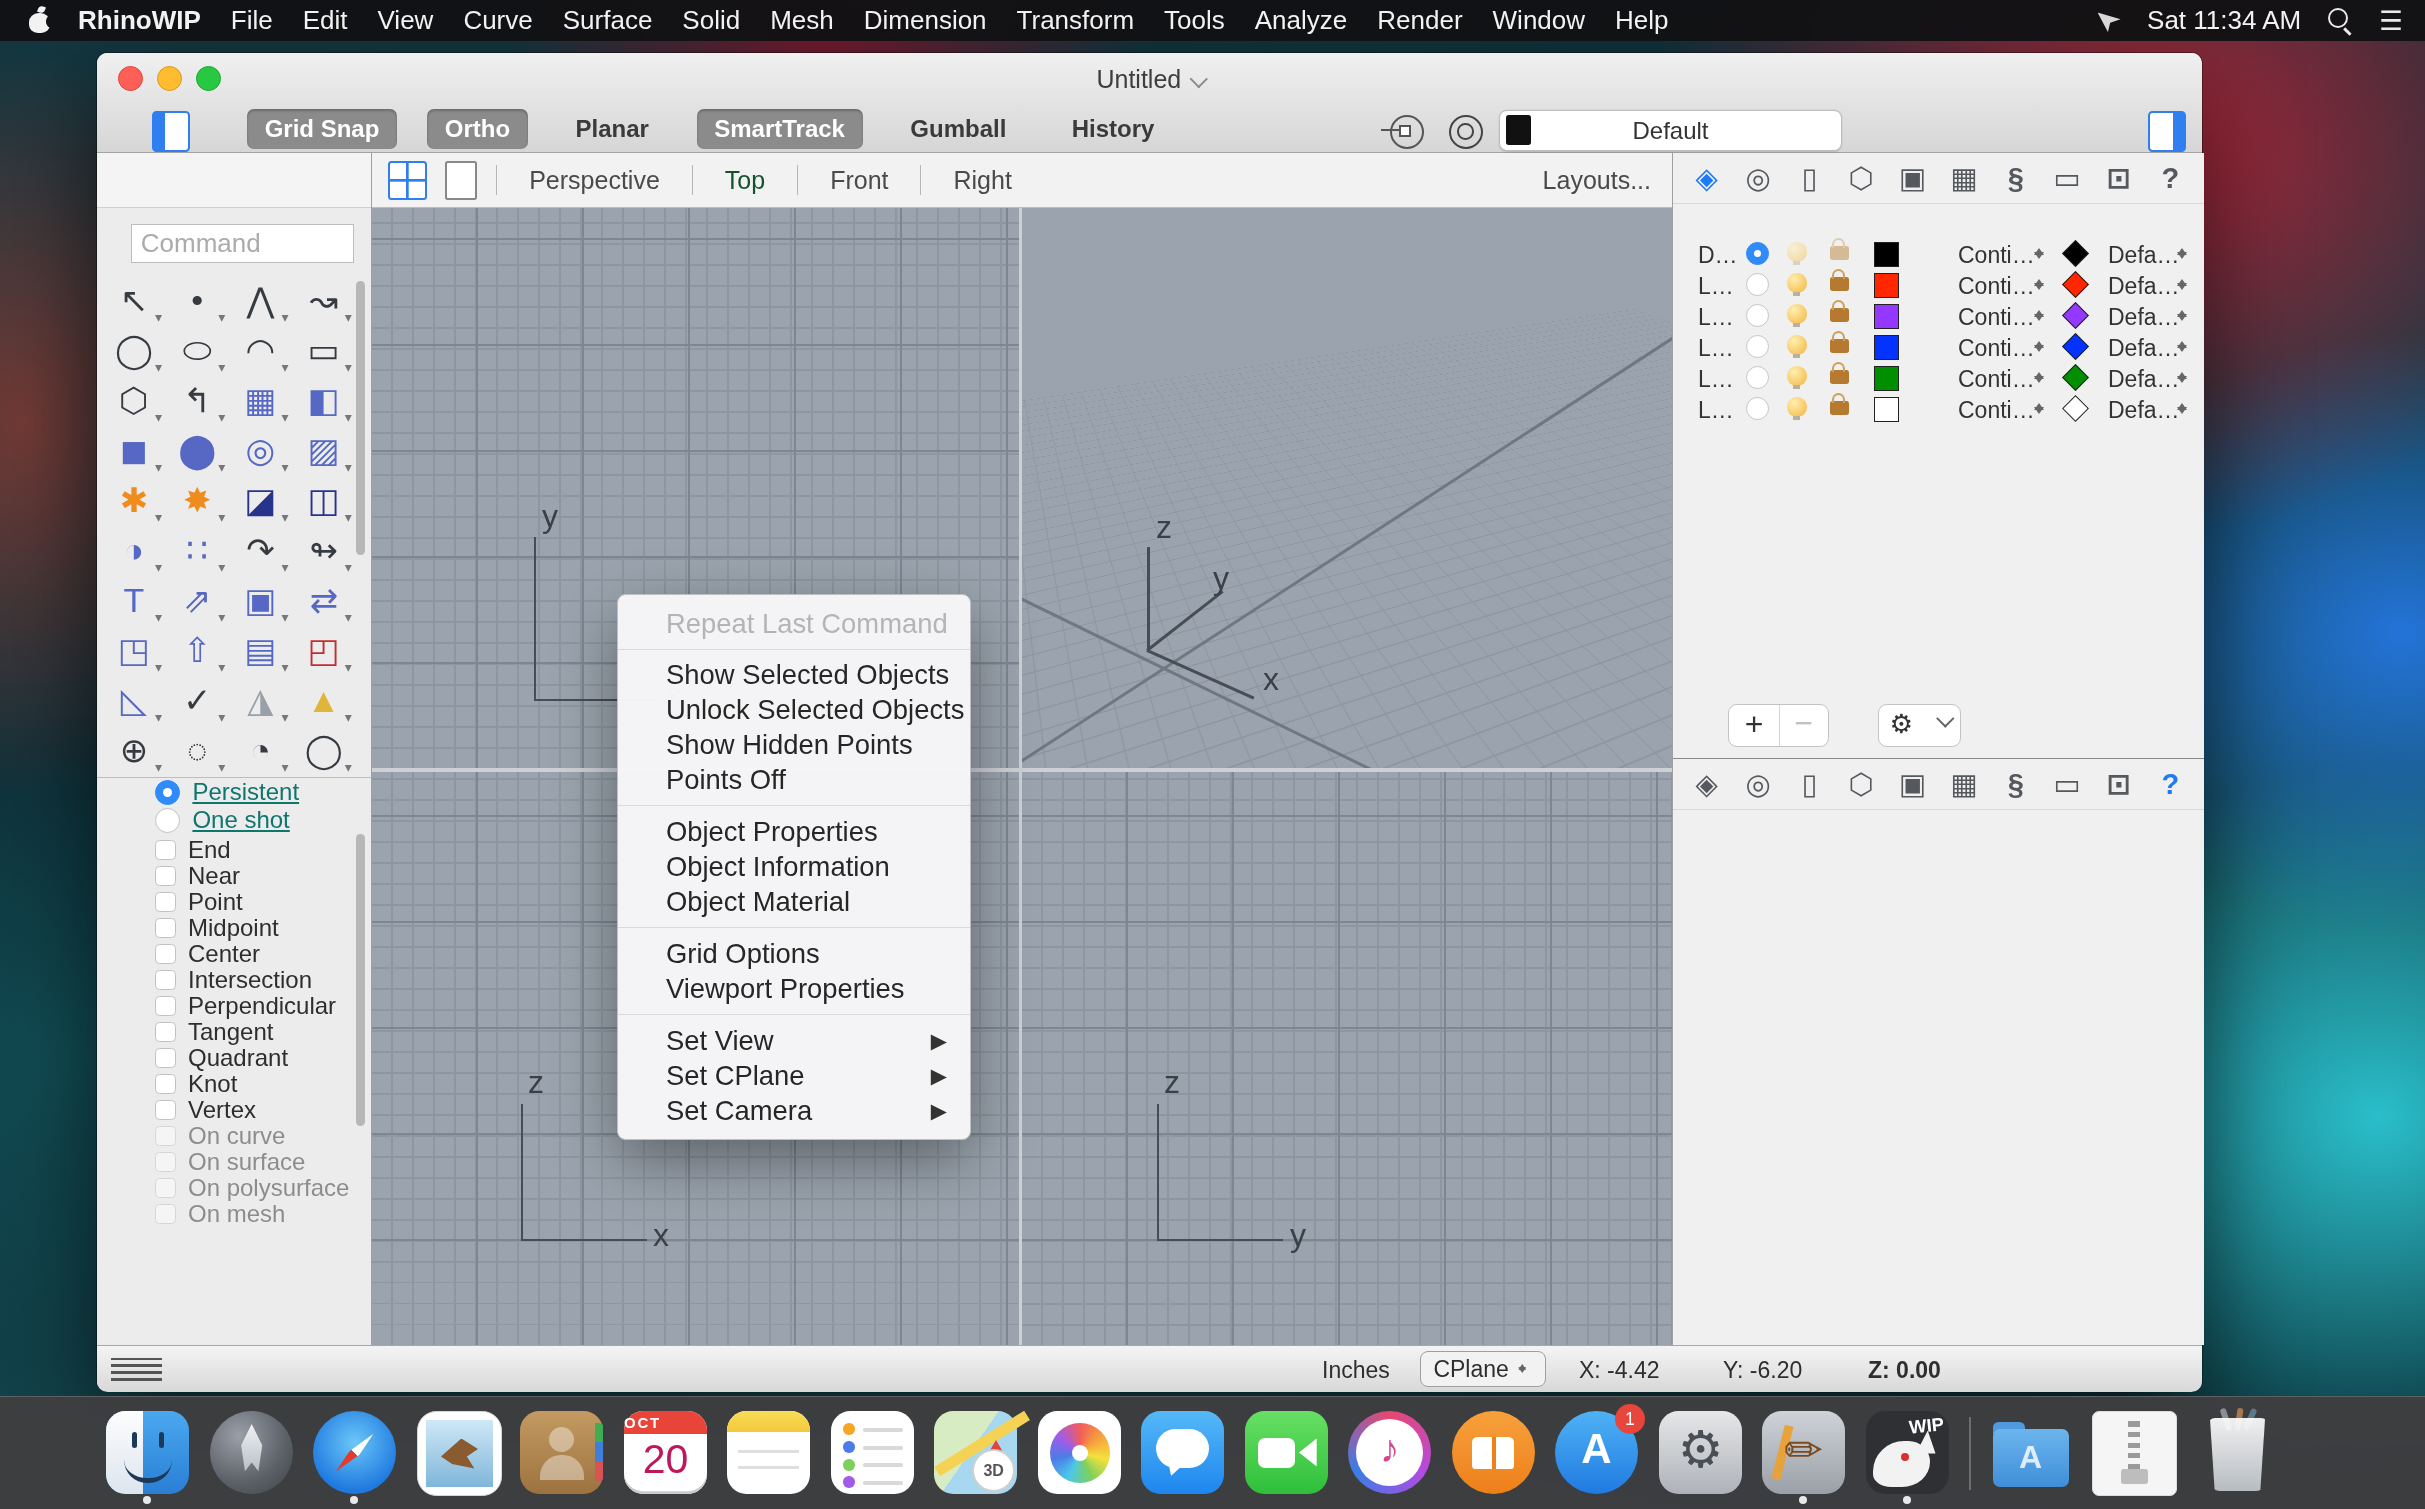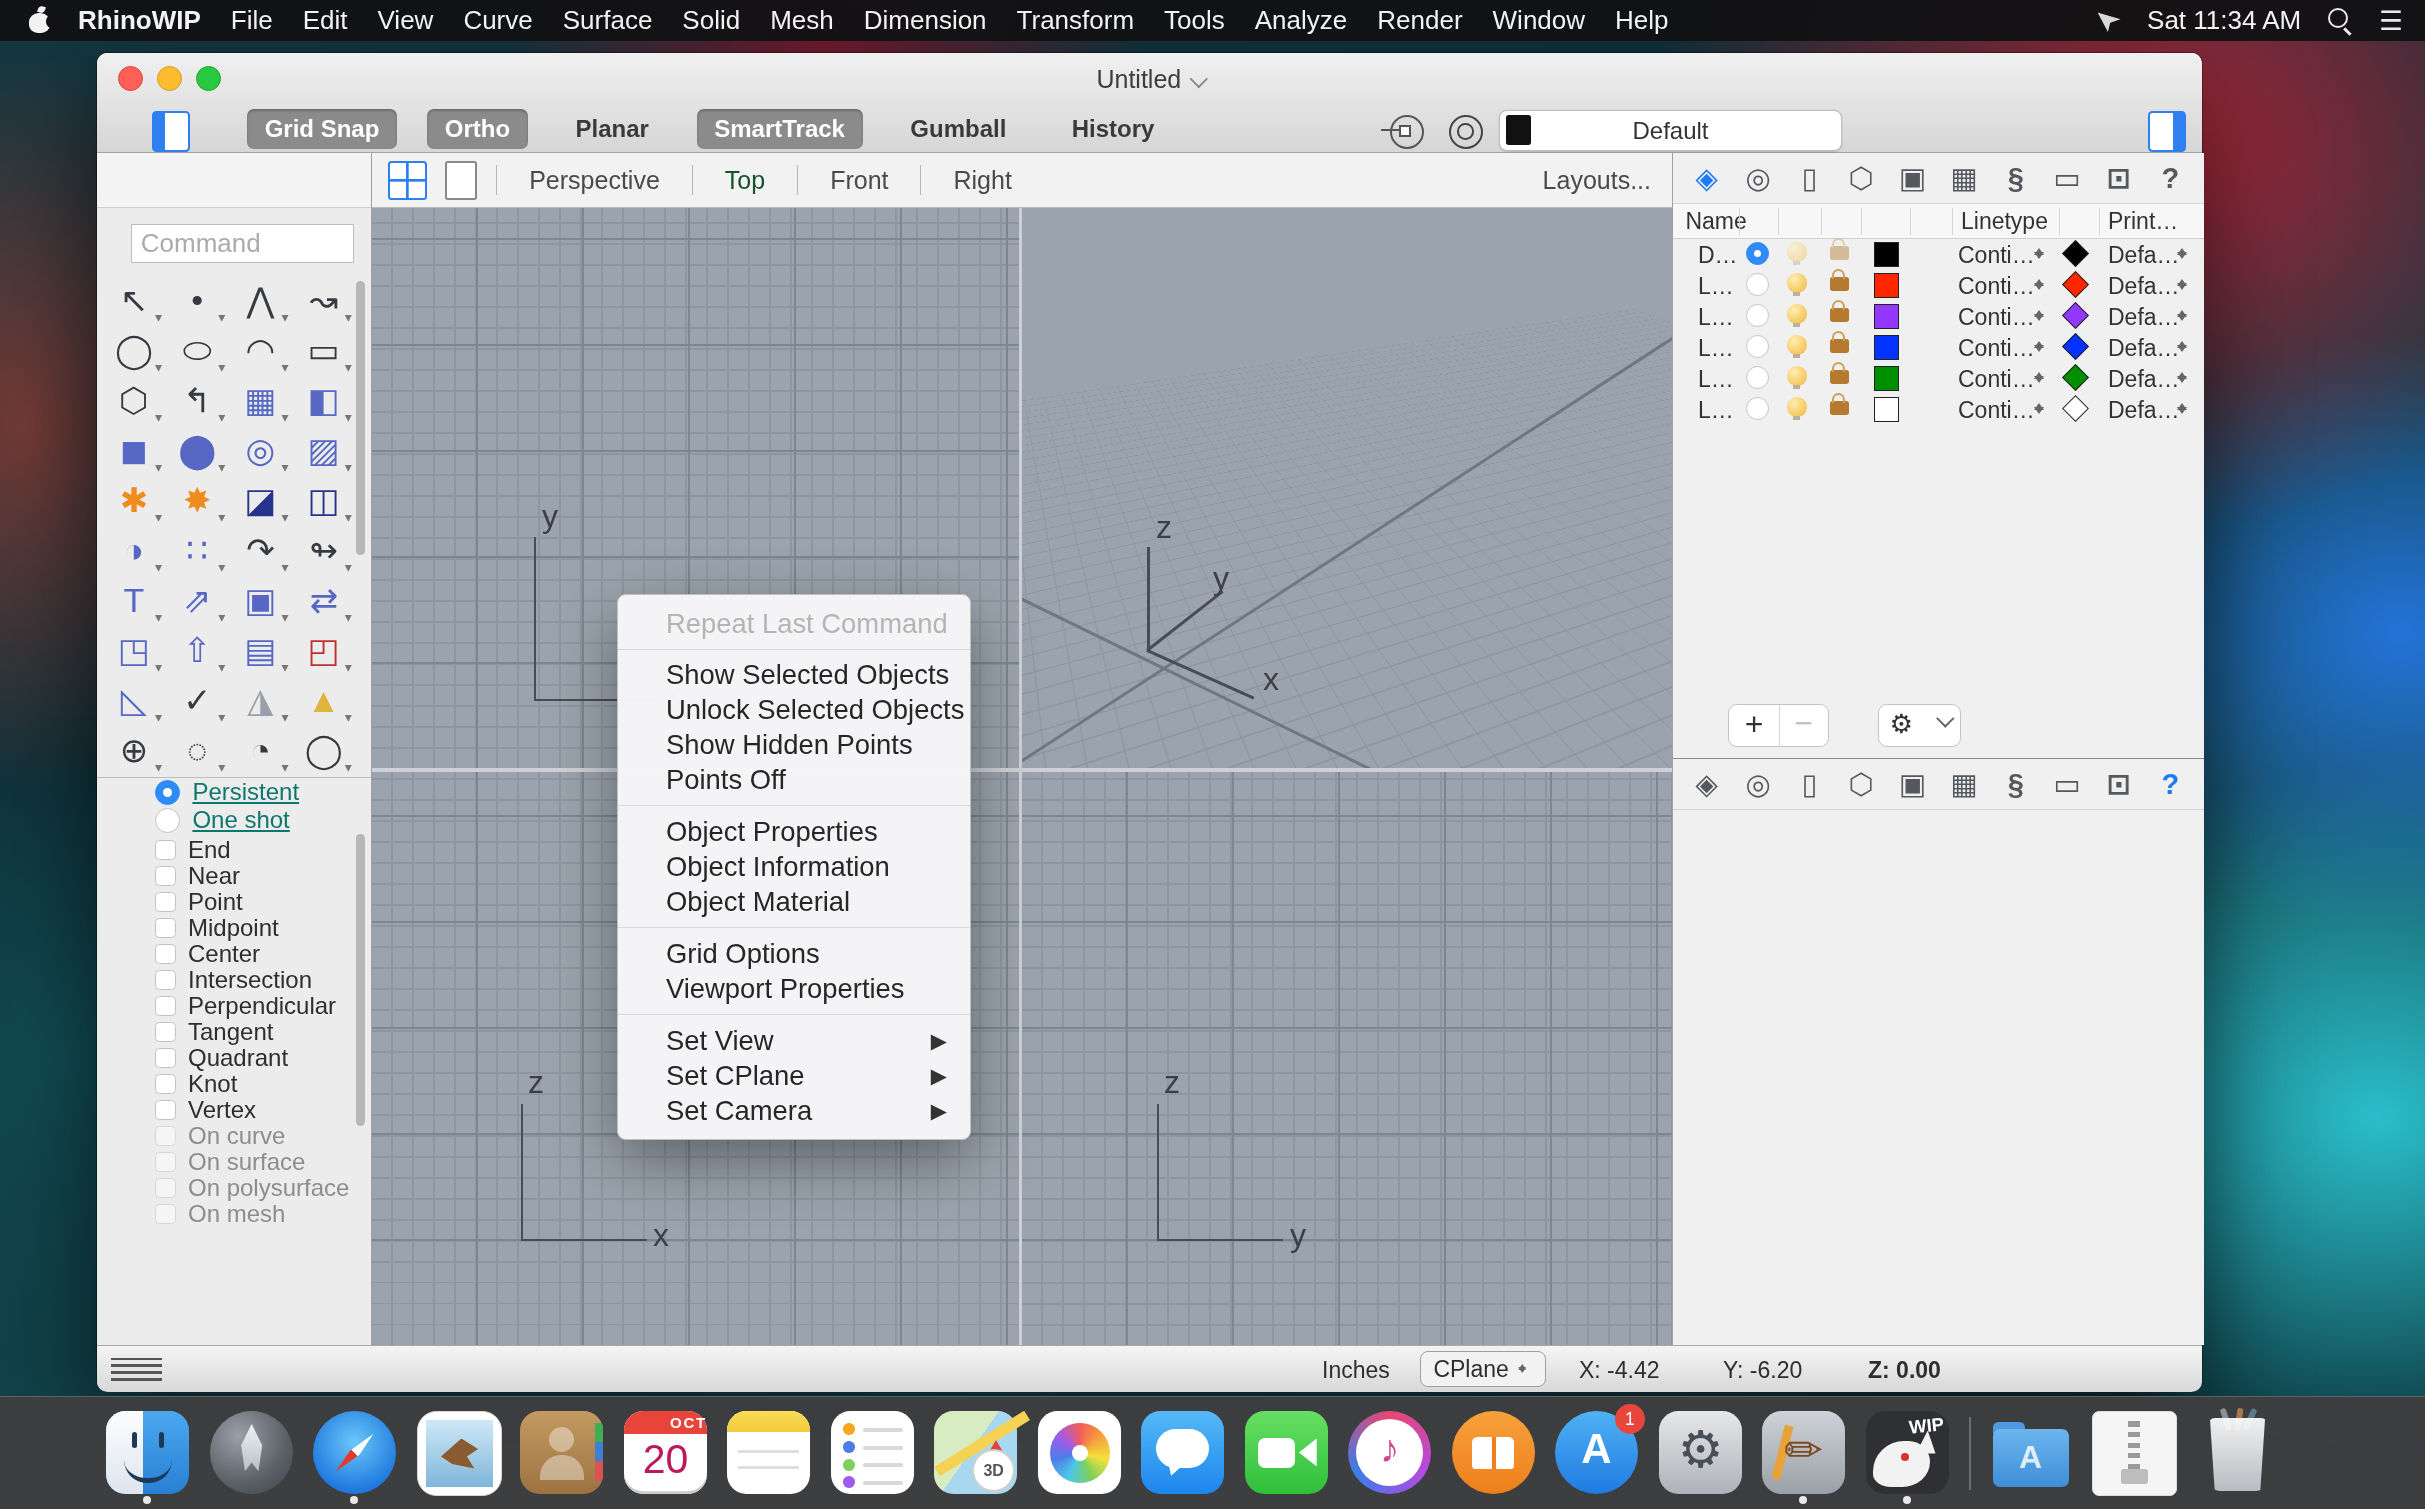--- a/index.html
+++ b/index.html
@@ -198,21 +198,21 @@
   .dk-mail{background:#fff;border:0.9px solid #d8d8d8;}
   .dk-mail .in{position:absolute;left:8px;top:8px;right:8px;bottom:8px;background:linear-gradient(#cfe8f7,#7fb6d9);}
   .dk-mail .bird{position:absolute;left:23px;top:26.5px;width:37px;height:30px;background:#8a5a30;clip-path:polygon(0 60%,55% 0,100% 35%,70% 60%,90% 100%,30% 85%);}
   .dk-contacts{background:linear-gradient(#c49a62,#9c7340);}
   .dk-contacts .hd{position:absolute;left:29px;top:16px;width:25px;height:25px;border-radius:50%;background:rgba(255,255,255,.4);}
   .dk-contacts .bd{position:absolute;left:19.5px;top:44px;width:44px;height:25px;border-radius:21px 21px 0 0;background:rgba(255,255,255,.4);}
   .dk-contacts .tabs{position:absolute;right:0;top:12.4px;width:8px;height:58px;border-radius:0 3.5px 3.5px 0;
     background:linear-gradient(#3fae52 0 33%,#3f7fd8 33% 66%,#d85454 66% 100%);}
   .dk-calendar{background:#fff;box-shadow:inset 0 -2.7px 0 #ccc;}
   .dk-calendar .mo{position:absolute;left:0;top:0;right:0;height:23px;background:#e8443a;border-radius:19.5px 19.5px 0 0;
-    color:#fff;font-size:15px;font-weight:bold;text-align:right;line-height:23px;letter-spacing:1.8px;}
+    color:#fff;font-size:15px;font-weight:bold;text-align:left;line-height:23px;letter-spacing:1.8px;}
   .dk-calendar .dy{position:absolute;left:0;right:0;top:25px;text-align:center;font-size:41px;color:#be185d;font-weight:300;}
   .dk-notes{background:#fff;}
   .dk-notes .band{position:absolute;left:0;top:0;right:0;height:21px;background:linear-gradient(#f9dd55,#f3c93e);border-radius:19.5px 19.5px 0 0;}
   .dk-notes .ln{position:absolute;left:10.6px;right:10.6px;height:2.7px;background:#dedede;}
   .dk-reminders{background:#fff;}
   .dk-reminders .rd{position:absolute;left:12.4px;width:11.5px;height:11.5px;border-radius:50%;}
   .dk-reminders .rl{position:absolute;left:32px;right:10.6px;height:3.5px;background:#d9d9d9;border-radius:1.8px;}
   .dk-maps{background:linear-gradient(125deg,#d7ecc3 0 46%,#a8d7f0 46% 100%);}
   .dk-maps .rdl{position:absolute;left:-5.3px;top:26.5px;width:106px;height:10.6px;background:#f5d254;transform:rotate(-32deg);}
   .dk-maps .b3d{position:absolute;right:1.8px;bottom:1.8px;width:39px;height:39px;border-radius:50%;background:#fff;border:2.7px solid #cfcfcf;
@@ -645,33 +645,20 @@
           <div class="pt"><span class="g">◎</span></div>
           <div class="pt"><span class="g">▯</span></div>
           <div class="pt"><span class="g">⬡</span></div>
           <div class="pt"><span class="g">▣</span></div>
           <div class="pt"><span class="g">▦</span></div>
           <div class="pt"><span class="g">§</span></div>
           <div class="pt"><span class="g">▭</span></div>
           <div class="pt"><span class="g">⊡</span></div>
           <div class="pt"><span class="g">?</span></div>
         </div>
-      <div class="lhead">
-        <span class="hl" style="left:12.4px;">Name</span>
-        <span class="hc" style="left:66px;"></span>
-          <span class="hc" style="left:105px;"></span>
-        <span class="hc" style="left:148px;"></span>
-          <span class="hc" style="left:188px;"></span>
-        <span class="hc" style="left:237px;"></span>
-          <span class="hc" style="left:279px;"></span>
-        <span class="hl" style="left:288px;">Linetype</span>
-        <span class="hc" style="left:386px;"></span>
-          <span class="hc" style="left:426px;"></span>
-        <span class="hl" style="left:435px;">Print…</span>
-      </div>
       <div class="lrows">
 
           <div class="lrow">
             <span class="lname">D…</span>
             <span class="lradio"></span>
             <span class="lbulb"></span>
             <span class="llock"></span>
             <span class="lswatch" style="background: rgb(0, 0, 0);"></span>
             <span class="lline">Conti…</span>
             <span class="stp s1"></span>

